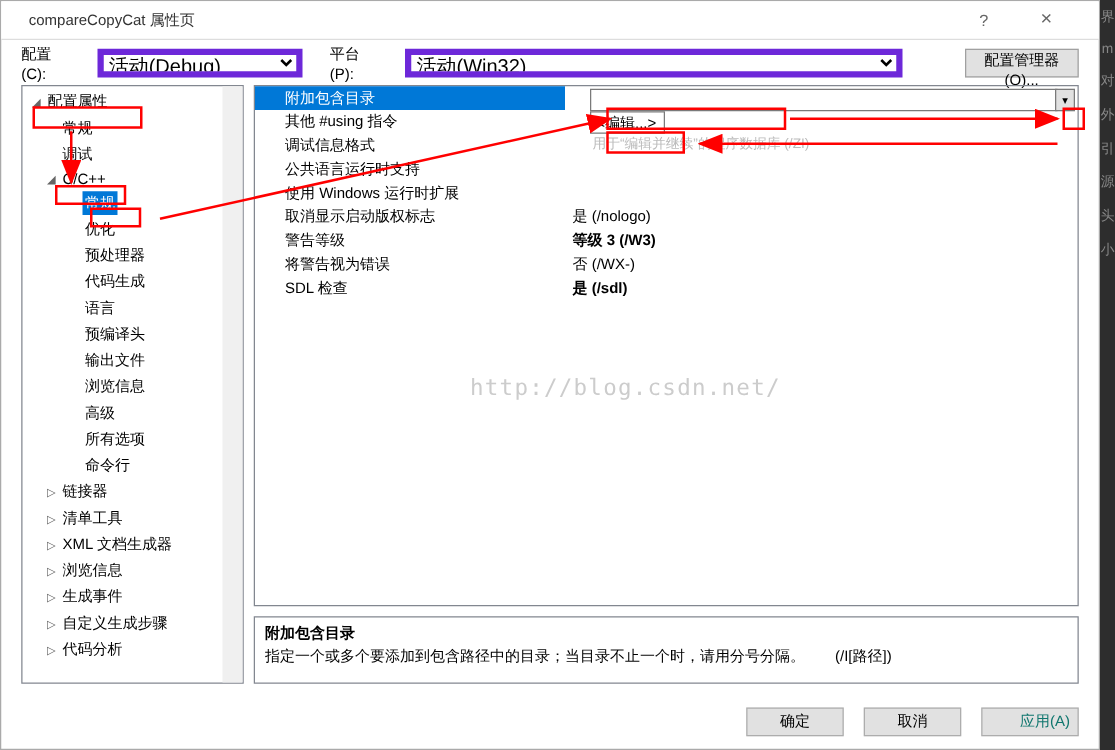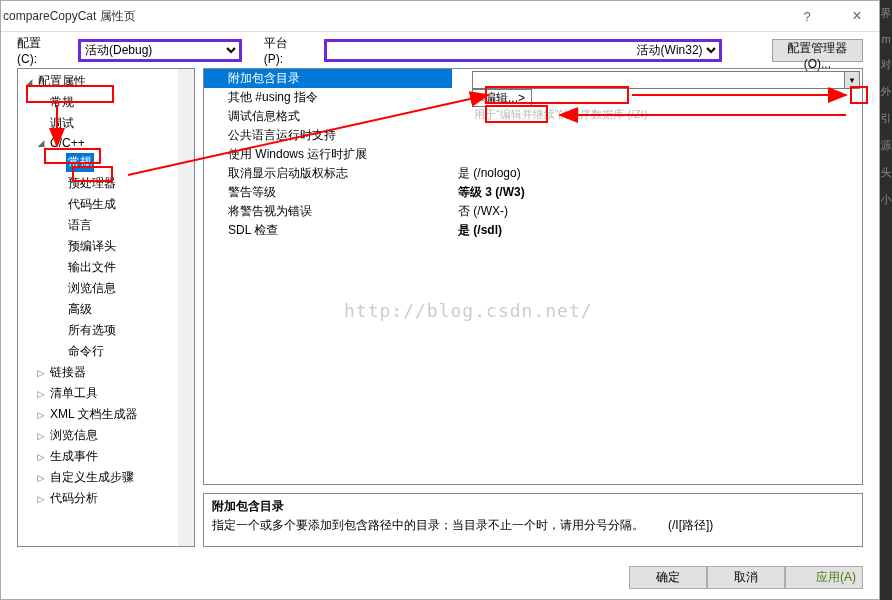--- a/index.html
+++ b/index.html
@@ -1,29 +1,29 @@
 <!DOCTYPE html>
 <html><head>
 <meta charset="utf-8">
 <style>
   * { box-sizing: border-box; font-family: "Microsoft YaHei", "Segoe UI", sans-serif; }
   body { margin: 0; background: #fff; width: 892px; height: 600px; overflow: hidden; position: relative; }
   
   .window { width: 880px; height: 600px; border: 1px solid #aaa; background: #fff; display: flex; flex-direction: column; }
-  .titlebar { height: 31px; background: #fff; display: flex; align-items: center; padding: 0 2px; border-bottom: 1px solid #ddd; }
+  .titlebar { height: 31px; background: #fff; display: flex; align-items: center; padding: 0 22px; border-bottom: 1px solid #ddd; }
   .titlebar-text { font-size: 12px; color: #333; flex: 1; }
   .titlebar-btns { display: flex; gap: 10px; }
   .titlebar-btn { width: 40px; height: 28px; display: flex; align-items: center; justify-content: center; color: #666; font-size: 13px; }
   .titlebar-btn.close { font-size: 16px; font-family: Arial; }
   
   .config-row { height: 36px; display: flex; align-items: center; padding: 6px 16px; gap: 22px; font-size: 12px; }
   .config-row label { color: #000; }
-  .config-row select { height: 23px; font-size: 12px; border: 3px solid #6d28d9; background: #fff; }
+  .config-row select { height: 23px; font-size: 16px; border: 5px solid #6d28d9; background: #fff; }
   .cfg-select { width: 184px; }
-  .plat-select { width: 448px; text-align: right; }
+  .plat-select { width: 448px; }
   .btn-configmgr { height: 23px; border: 1px solid #a0a0a0; background: #e1e1e1; font-size: 12px; padding: 0 6px; margin-left: 28px; }
   
   .main-area { flex: 1; display: flex; padding: 0 16px 8px; gap: 8px; }
   
   .tree-pane { width: 178px; border: 1px solid #828790; position: relative; }
   .tree-inner { position: absolute; inset: 0; overflow-y: auto; padding: 2px 0; }
   .tree-scroll { position: absolute; right: 0; top: 0; bottom: 0; width: 16px; background: #f0f0f0; }
   .tree-item { font-size: 12px; padding: 1px 0 1px 6px; display: flex; align-items: center; gap: 2px; white-space: nowrap; cursor: default; }
   .tree-caret { width: 10px; font-size: 9px; color: #666; display: inline-block; text-align: center; }
   .tree-label { padding: 1px 2px; }
@@ -41,31 +41,31 @@
   .prop-row td:nth-child(2) { padding-left: 6px; }
   .prop-val-input { position: absolute; top: 2px; left: 268px; right: 16px; height: 18px; border: 1px solid #7a7a7a; }
   .prop-val-dd { position: absolute; top: 2px; right: 2px; width: 16px; height: 18px; border: 1px solid #7a7a7a; background: #e1e1e1; font-size: 9px; display:flex; align-items:center; justify-content:center }
   .prop-edit-popup { position: absolute; top: 20px; left: 268px; min-width: 60px; height: 18px; border: 1px solid #7a7a7a; background: #fff; font-size: 12px; padding: 0 4px; display:flex; align-items:center; }
   .ghost-row { position:absolute; top:38px; left:270px; font-size:11px; color:#bbb; }
   
   .desc-pane { height: 54px; border: 1px solid #828790; padding: 4px 8px; }
   .desc-title { font-size: 12px; font-weight: bold; margin-bottom: 2px; }
   .desc-text { font-size: 12px; }
   
-  .dlg-buttons { height: 44px; display: flex; justify-content: flex-end; align-items: center; gap: 0; padding: 0 16px; }
+  .dlg-buttons { height: 44px; display: flex; justify-content: flex-end; align-items: center; gap: 16px; padding: 0 16px; }
   .dlg-btn { width: 78px; height: 23px; font-size: 12px; border: 1px solid #adadad; background: #e1e1e1; }
-  .dlg-btn:disabled { color: #4d7c0f; padding-left: 30px; }
+  .dlg-btn:disabled { color: #0f766e; padding-left: 30px; }
   
   .side-strip { position: absolute; left: 880px; top: 0; width: 12px; height: 600px; background: #2d2d2d; color: #888; font-size: 11px; }
   .side-strip div { text-align: center; padding: 6px 0; }
   
   
   .ann { position: absolute; pointer-events: none; }
   .redbox { border: 2px solid #ff0000; }
-  .watermark { position: absolute; left: 344px; top: 300px; color: #ccc; font-size: 18px; font-family: monospace; letter-spacing: 1px; }
+  .watermark { position: absolute; left: 376px; top: 300px; color: #ccc; font-size: 18px; font-family: monospace; letter-spacing: 1px; }
 </style>
 </head>
 <body>
 
 <div class="window">
 
   <div class="titlebar">
     <span class="titlebar-text">compareCopyCat 属性页</span>
     <div class="titlebar-btns">
       <div class="titlebar-btn">?</div>
@@ -101,20 +101,24 @@
             <span class="tree-caret"></span>
             <span class="tree-label">调试</span>
           </div>
         <div class="tree-item indent-1">
             <span class="tree-caret">◢</span>
             <span class="tree-label">C/C++</span>
           </div>
         <div class="tree-item indent-2 selected">
             <span class="tree-caret"></span>
             <span class="tree-label">常规</span>
+          </div>
+        <div class="tree-item indent-2">
+            <span class="tree-caret"></span>
+            <span class="tree-label">优化</span>
           </div>
         <div class="tree-item indent-2">
             <span class="tree-caret"></span>
             <span class="tree-label">预处理器</span>
           </div>
         <div class="tree-item indent-2">
             <span class="tree-caret"></span>
             <span class="tree-label">代码生成</span>
           </div>
         <div class="tree-item indent-2">

